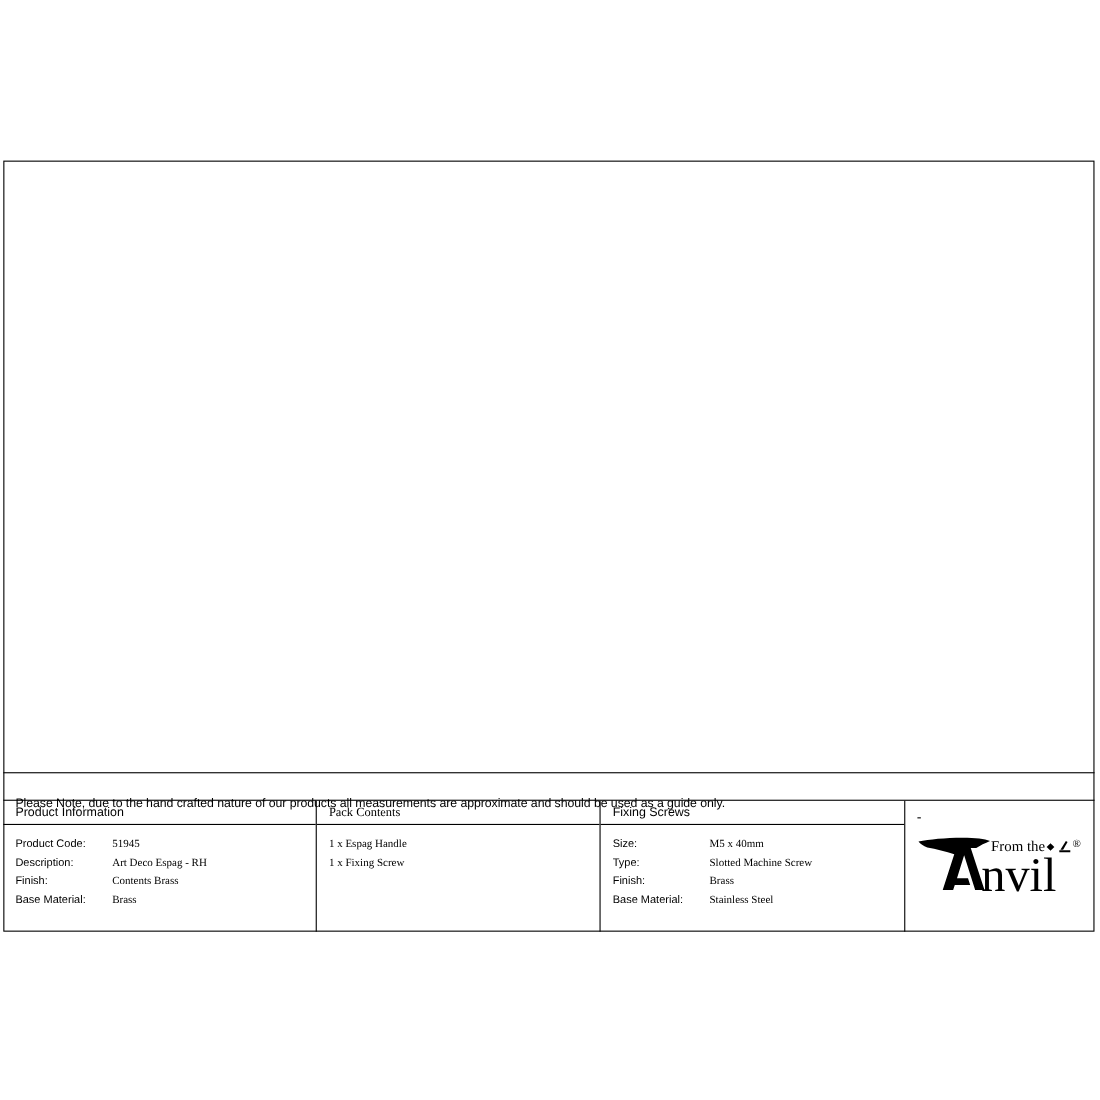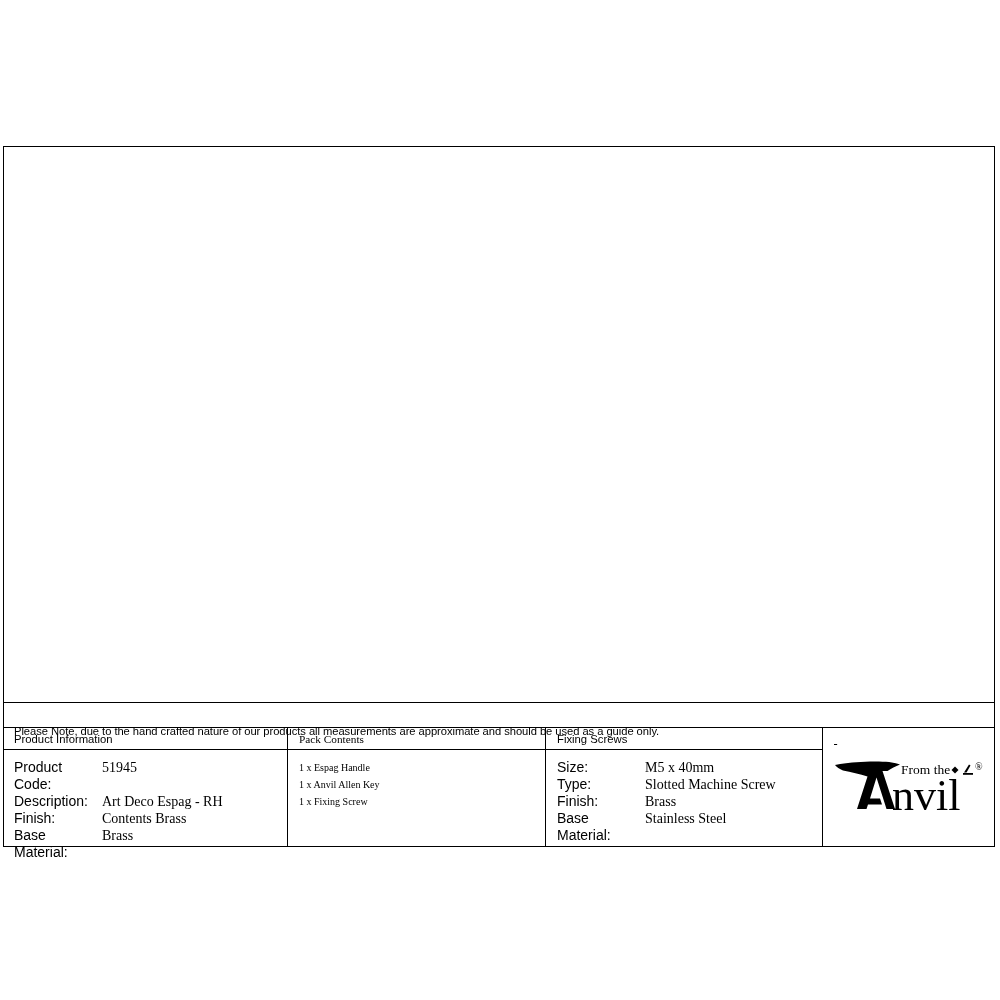--- a/index.html
+++ b/index.html
@@ -38,21 +38,21 @@
   .col.c3{width:277px;border-right:1.2px solid #000;}
   .col.c4{flex:1;text-decoration:underline;}
 
   .col-head{
     height:22px;line-height:22px;font-size:11.3px;padding-left:11px;
     border-bottom:1.2px solid #000;box-sizing:border-box;
   }
   .col.c4 .col-head{border-bottom:none;}
   .col-body{padding:9px 0 0 11px;}
 
-  .kv{display:flex;font-size:14px;line-height:17px;}
+  .kv{display:flex;font-size:10px;line-height:17px;}
   .kv .k{width:88px;flex:none;}
   .kv .v{flex:1;font-family:Liberation Serif, serif;}
   .plain{font-size:10px;line-height:17px;}
 
   
   .logo-wrap{
     position:absolute;left:0;top:0;width:100%;height:100%;
     display:flex;align-items:center;justify-content:center;
   }
   .logo-wrap svg{display:block;}
@@ -307,21 +307,20 @@
           <span class="k">Base Material:</span>
           <span class="v">Brass</span>
         </div>
       </div>
     </div>
 
     <div class="col c2">
       <div class="col-head">Pack Contents</div>
       <div class="col-body">
         <div class="plain">1 x Espag Handle</div>
-        <div class="plain">1 x Anvil Allen Key</div>
         <div class="plain">1 x Fixing Screw</div>
       </div>
     </div>
 
     <div class="col c3">
       <div class="col-head">Fixing Screws</div>
       <div class="col-body">
         <div class="kv">
           <span class="k">Size:</span>
           <span class="v">M5 x 40mm</span>

